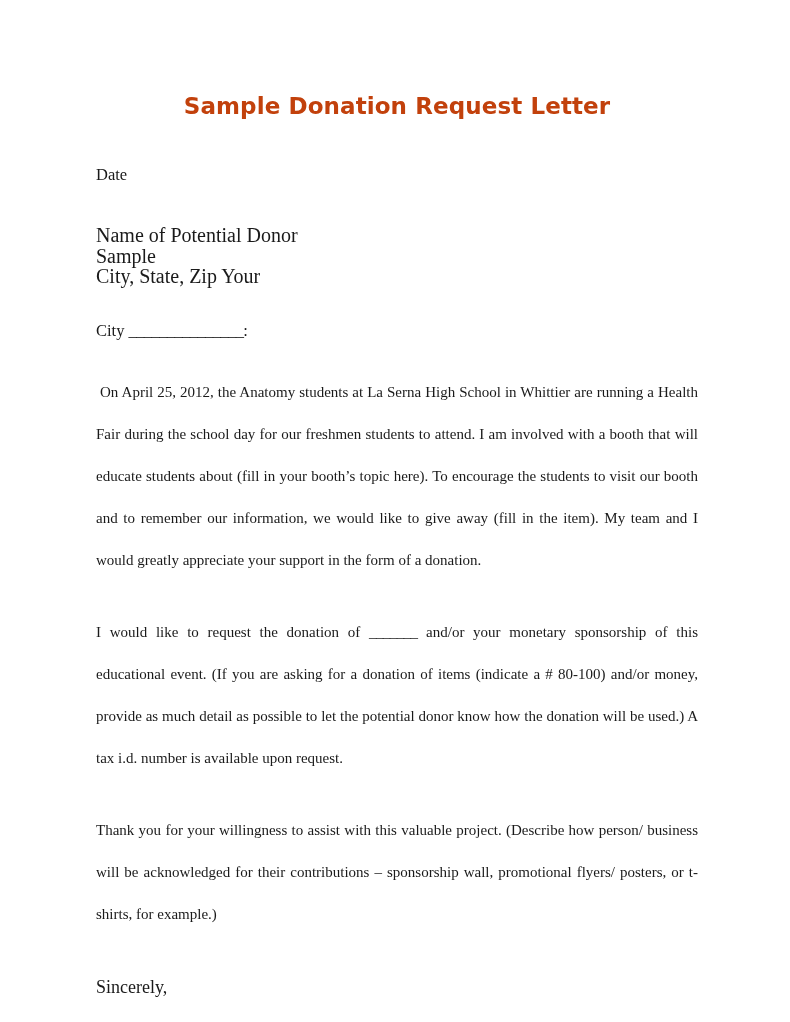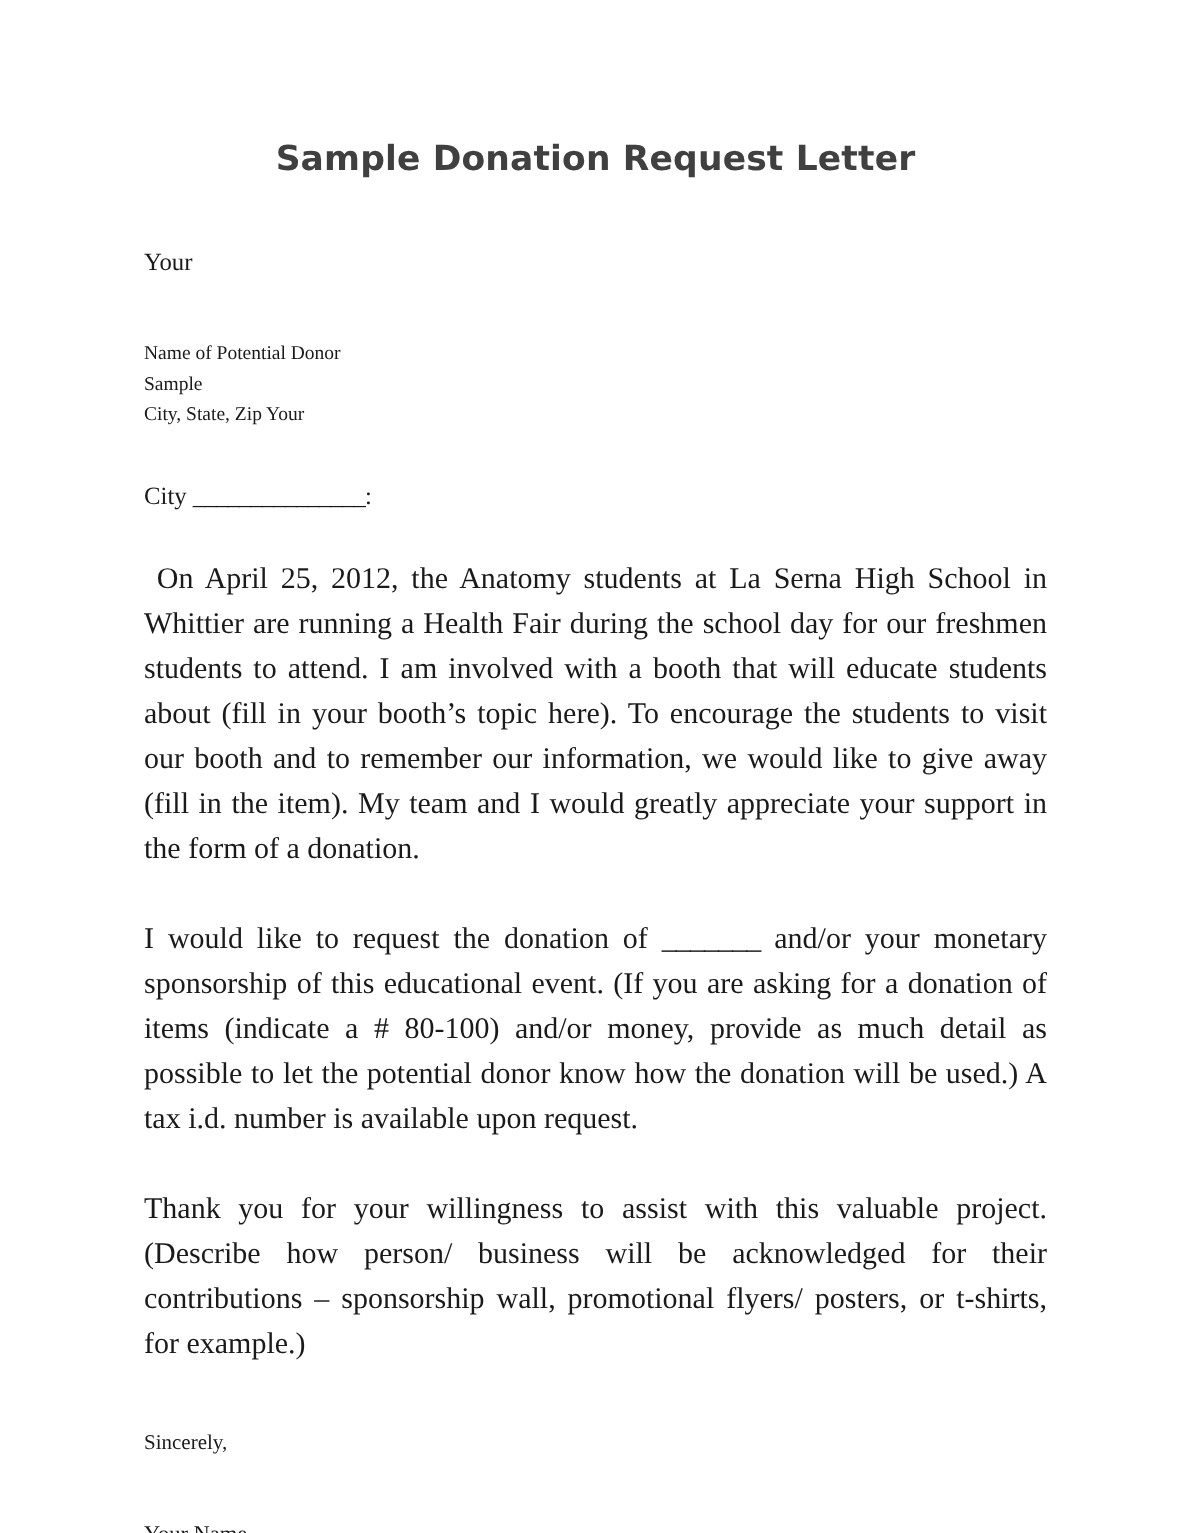--- a/index.html
+++ b/index.html
@@ -32,73 +32,73 @@
     top: 0;
     width: 602px;
   }
 
   .doc-title {
     font-family: "DejaVu Sans", "Liberation Sans", sans-serif;
     font-weight: bold;
     font-size: 23px;
     line-height: 28px;
     text-align: center;
-    color: #404040;
+    color: #c2410c;
     margin: 0;
     padding-top: 92px;
     letter-spacing: 0.1px;
   }
 
   .date-line {
     font-size: 16.5px;
     line-height: 20px;
     margin: 0;
     padding-top: 45px;
   }
 
   .address-block {
     padding-top: 40px;
-    font-size: 13px;
+    font-size: 20px;
     line-height: 20.5px;
   }
   .address-block .addr-line {
     margin: 0;
     white-space: pre;
   }
 
   .salutation {
     font-size: 16.5px;
     line-height: 20px;
     margin: 0;
     padding-top: 34px;
     white-space: pre;
   }
   .salutation .blank-rule {
     letter-spacing: -0.6px;
   }
 
   .body-para {
-    font-size: 20px;
-    line-height: 30px;
+    font-size: 15px;
+    line-height: 42px;
     text-align: justify;
     text-justify: inter-word;
     margin: 0;
     padding-top: 30px;
     white-space: pre-wrap;
     hyphens: none;
   }
   .body-para.first {
     padding-top: 30px;
   }
   .body-para .blank-rule {
     letter-spacing: -0.6px;
   }
 
   .closing {
-    font-size: 14px;
+    font-size: 18px;
     line-height: 20px;
     margin: 0;
     padding-top: 42px;
   }
 
   .signature-block {
     padding-top: 40px;
     font-size: 15px;
     line-height: 20.5px;
   }
@@ -108,21 +108,21 @@
   }
 </style>
 </head>
 <body>
 
 <div class="page">
   <div class="content">
 
     <h1 class="doc-title">Sample Donation Request Letter</h1>
 
-    <p class="date-line">Your</p>
+    <p class="date-line">Date</p>
 
     <div class="address-block">
       <p class="addr-line">Name of Potential Donor</p>
       <p class="addr-line">Sample</p>
       <p class="addr-line">City, State, Zip Your</p>
     </div>
 
     <p class="salutation"><span>City </span><span class="blank-rule">_______________</span><span>:</span></p>
 
     <p class="body-para first"> On April 25, 2012, the Anatomy students at La Serna High School in Whittier are running a Health Fair during the school day for our freshmen students to attend. I am involved with a booth that will educate students about (fill in your booth’s topic here). To encourage the students to visit our booth and to remember our information, we would like to give away (fill in the item). My team and I would greatly appreciate your support in the form of a donation.</p>

